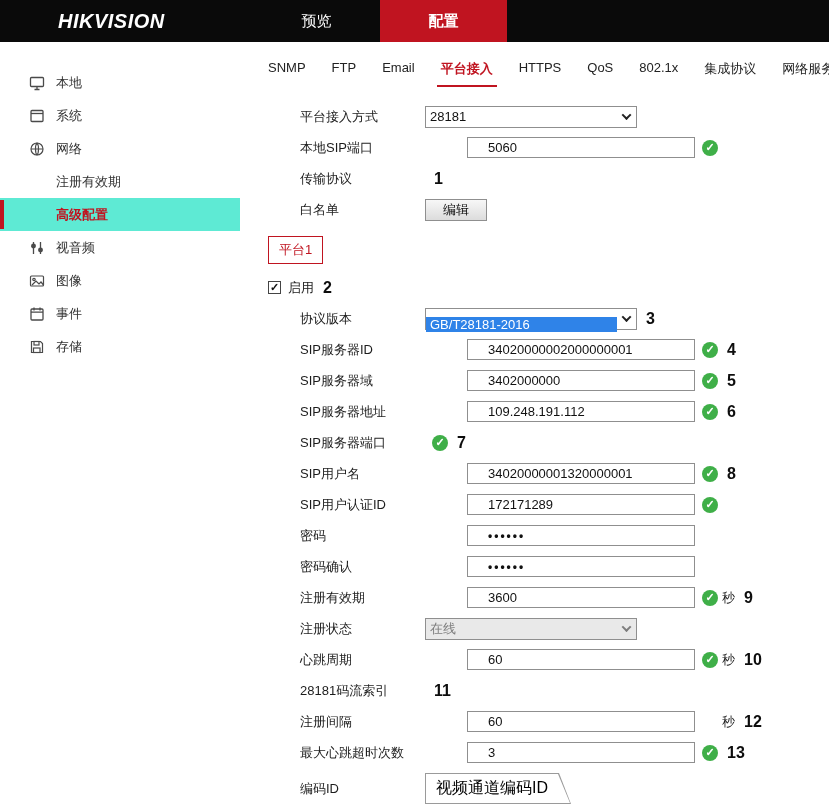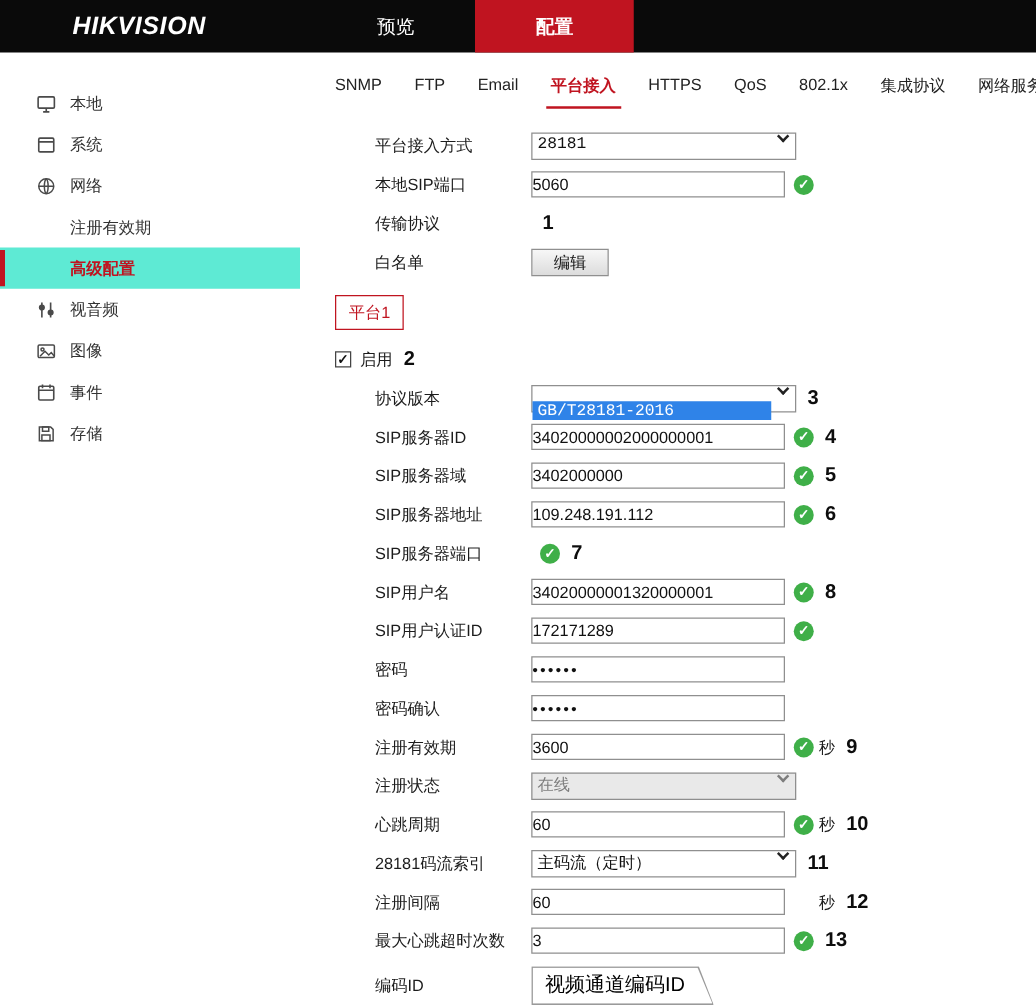--- a/index.html
+++ b/index.html
@@ -37,27 +37,27 @@
 
   
   #form { padding-left:60px; padding-top:14px; }
   .row { height:31px; display:flex; align-items:center; }
   .row.type-platform-tab { height:33px; margin-top:8px; }
   .row.type-checkbox { height:31px; margin-top:6px; }
   .row.type-tab-chip { margin-top:5px; }
   .indent-left { margin-left:-32px; }
   .flabel { width:125px; font-size:13px; color:#1c1c1c; flex:none; }
 
-  .input { width:203px; height:21px; border:1px solid #8f8f8f; background:#fff;
-           font-size:13px; color:#111; padding:0 0; display:flex; align-items:center;
-           overflow:hidden; white-space:nowrap; flex:none; }
+  .input { width:228px; height:21px; border:1px solid #8f8f8f; background:#fff;
+           font-size:13px; color:#111; padding:0 20px; display:flex; align-items:center;
+           overflow:hidden; white-space:nowrap; flex:none;margin-left:42px; }
   .input.pwd { font-weight:bold; letter-spacing:2px; font-size:12px; }
 
   .select-box { width:212px; height:22px; border:1px solid #8f8f8f; background:#fff;
-                display:flex; align-items:flex-start; cursor:pointer; flex:none;font-family:Liberation Mono, monospace; }
+                display:flex; align-items:center; cursor:pointer; flex:none; }
   .select-value { flex:1; font-size:13px; color:#111; display:flex; align-items:center;
                   padding:0 4px; overflow:hidden; white-space:nowrap; }
   .select-value.hl { background:#2f83e8; color:#fff;margin-top:12px; }
   .select-arrow { width:19px; display:flex; align-items:center; justify-content:center; }
   .chev { width:7px; height:7px; border-right:2px solid #222; border-bottom:2px solid #222;
           transform:rotate(45deg) translate(-1px,-1px); }
   .select-box.disabled { background:#e9e9e9; }
   .select-box.disabled .select-value { color:#7d7d7d; }
   .select-box.disabled .chev { border-color:#7d7d7d; }
 
@@ -286,26 +286,20 @@
         </div>
         <div class="row type-input">
           <div class="flabel">心跳周期</div>
           <div class="input">60</div>
           <span class="check">✓</span>
           <span class="suffix">秒</span>
           <span class="ann">10</span>
         </div>
         <div class="row type-select">
           <div class="flabel">28181码流索引</div>
-          <div class="select-box">
-            <span class="select-value">主码流（定时）</span>
-            <span class="select-arrow">
-              <i class="chev"></i>
-            </span>
-          </div>
           <span class="ann">11</span>
         </div>
         <div class="row type-input">
           <div class="flabel">注册间隔</div>
           <div class="input">60</div>
           <span class="suffix suffix-offset">秒</span>
           <span class="ann">12</span>
         </div>
         <div class="row type-input">
           <div class="flabel">最大心跳超时次数</div>

